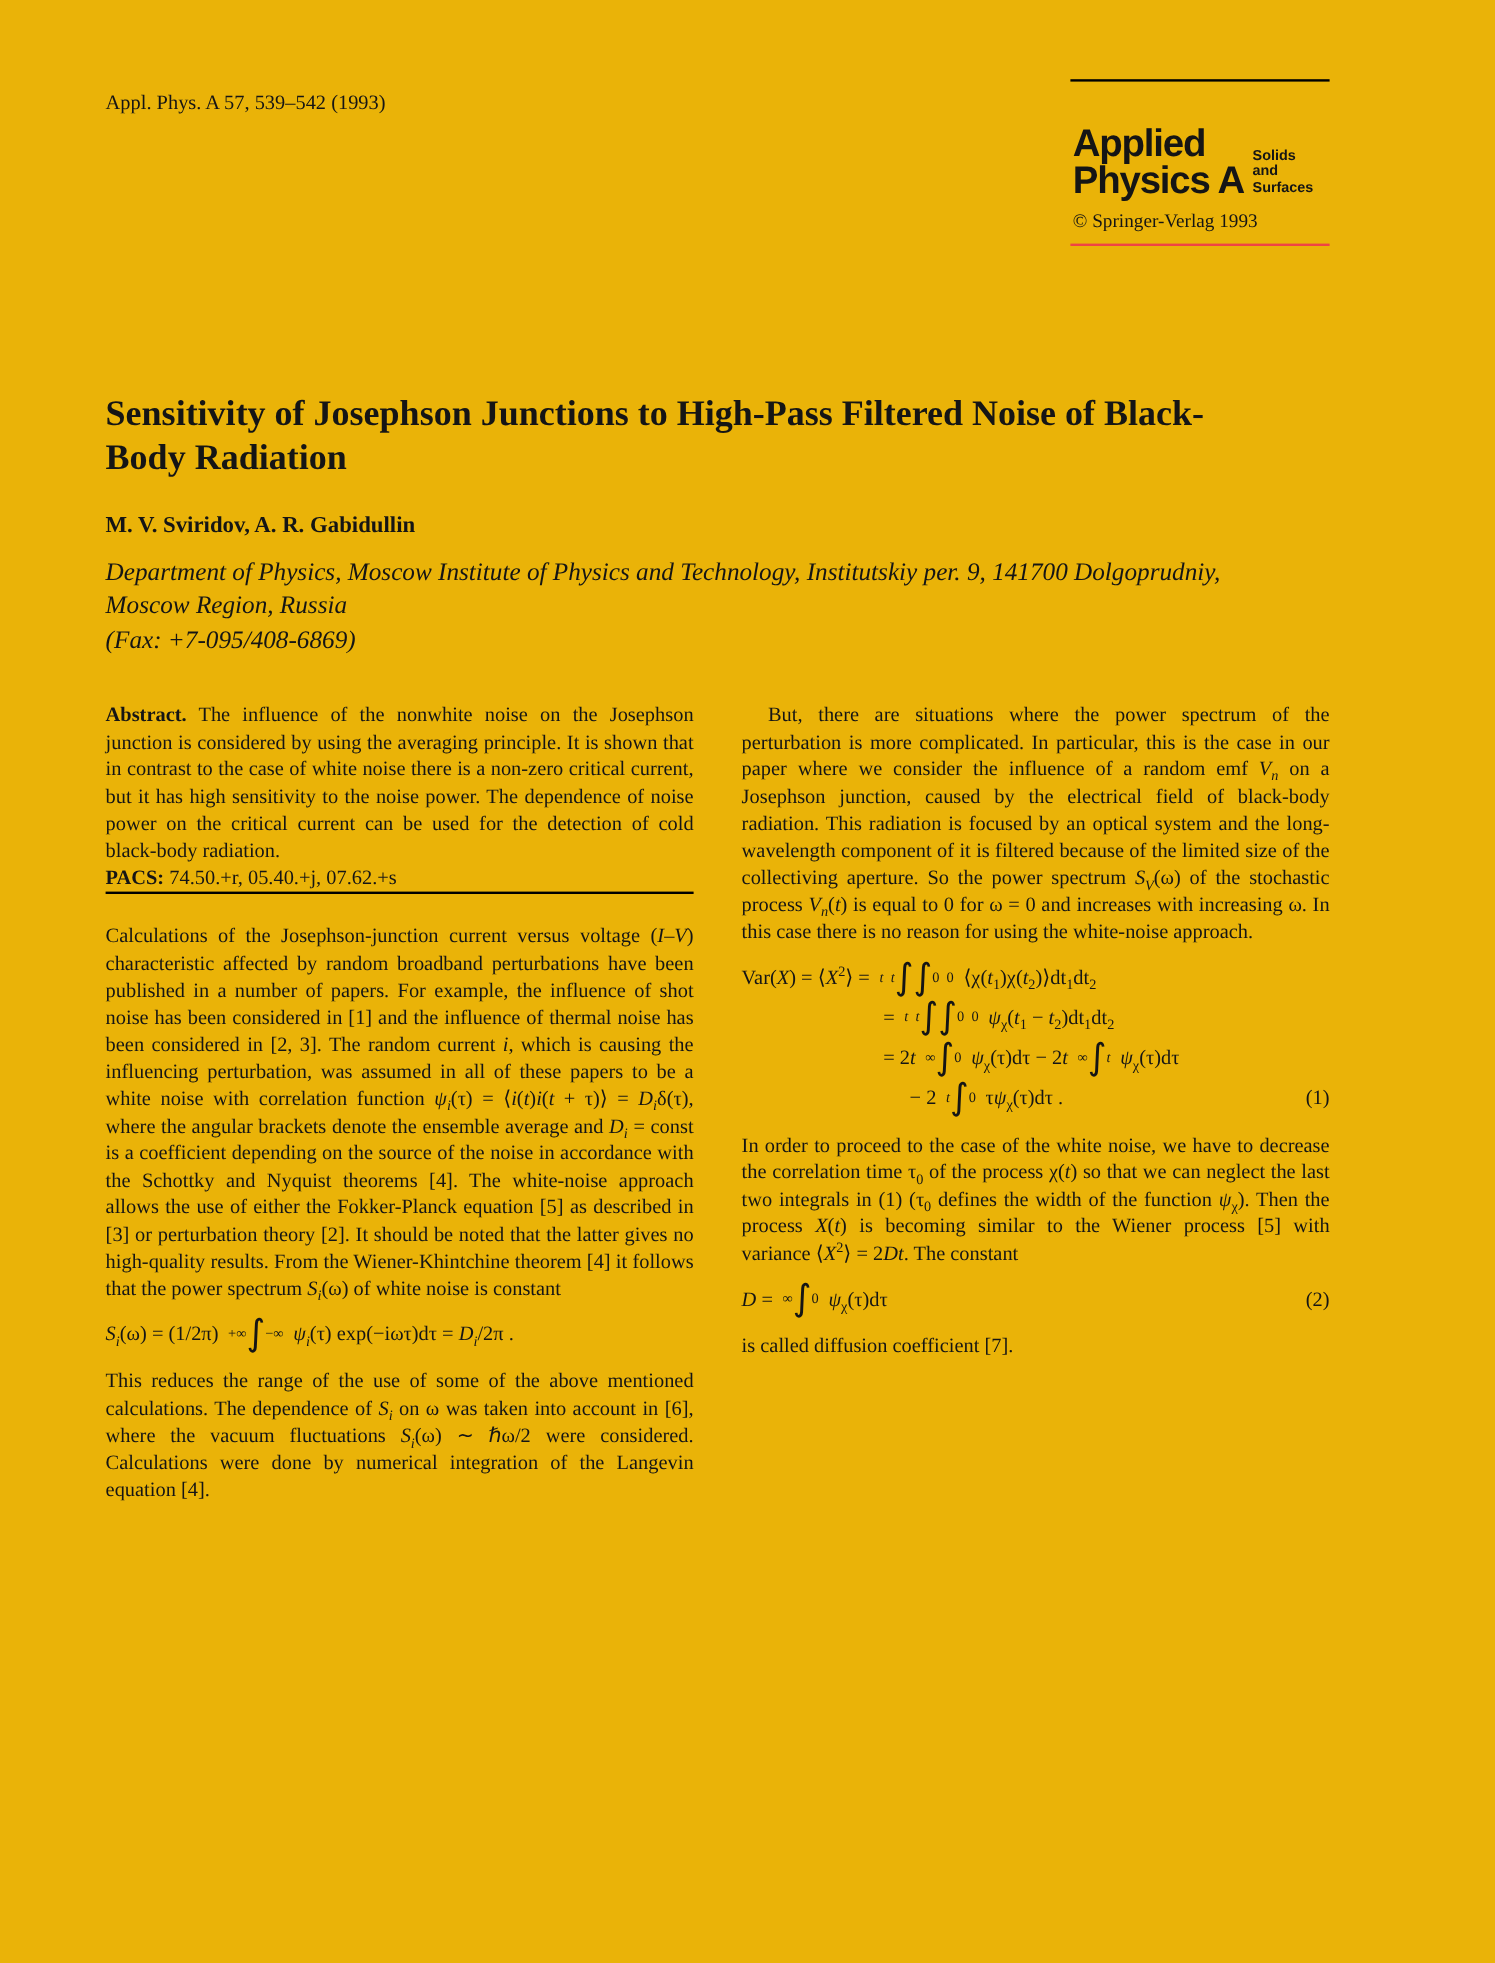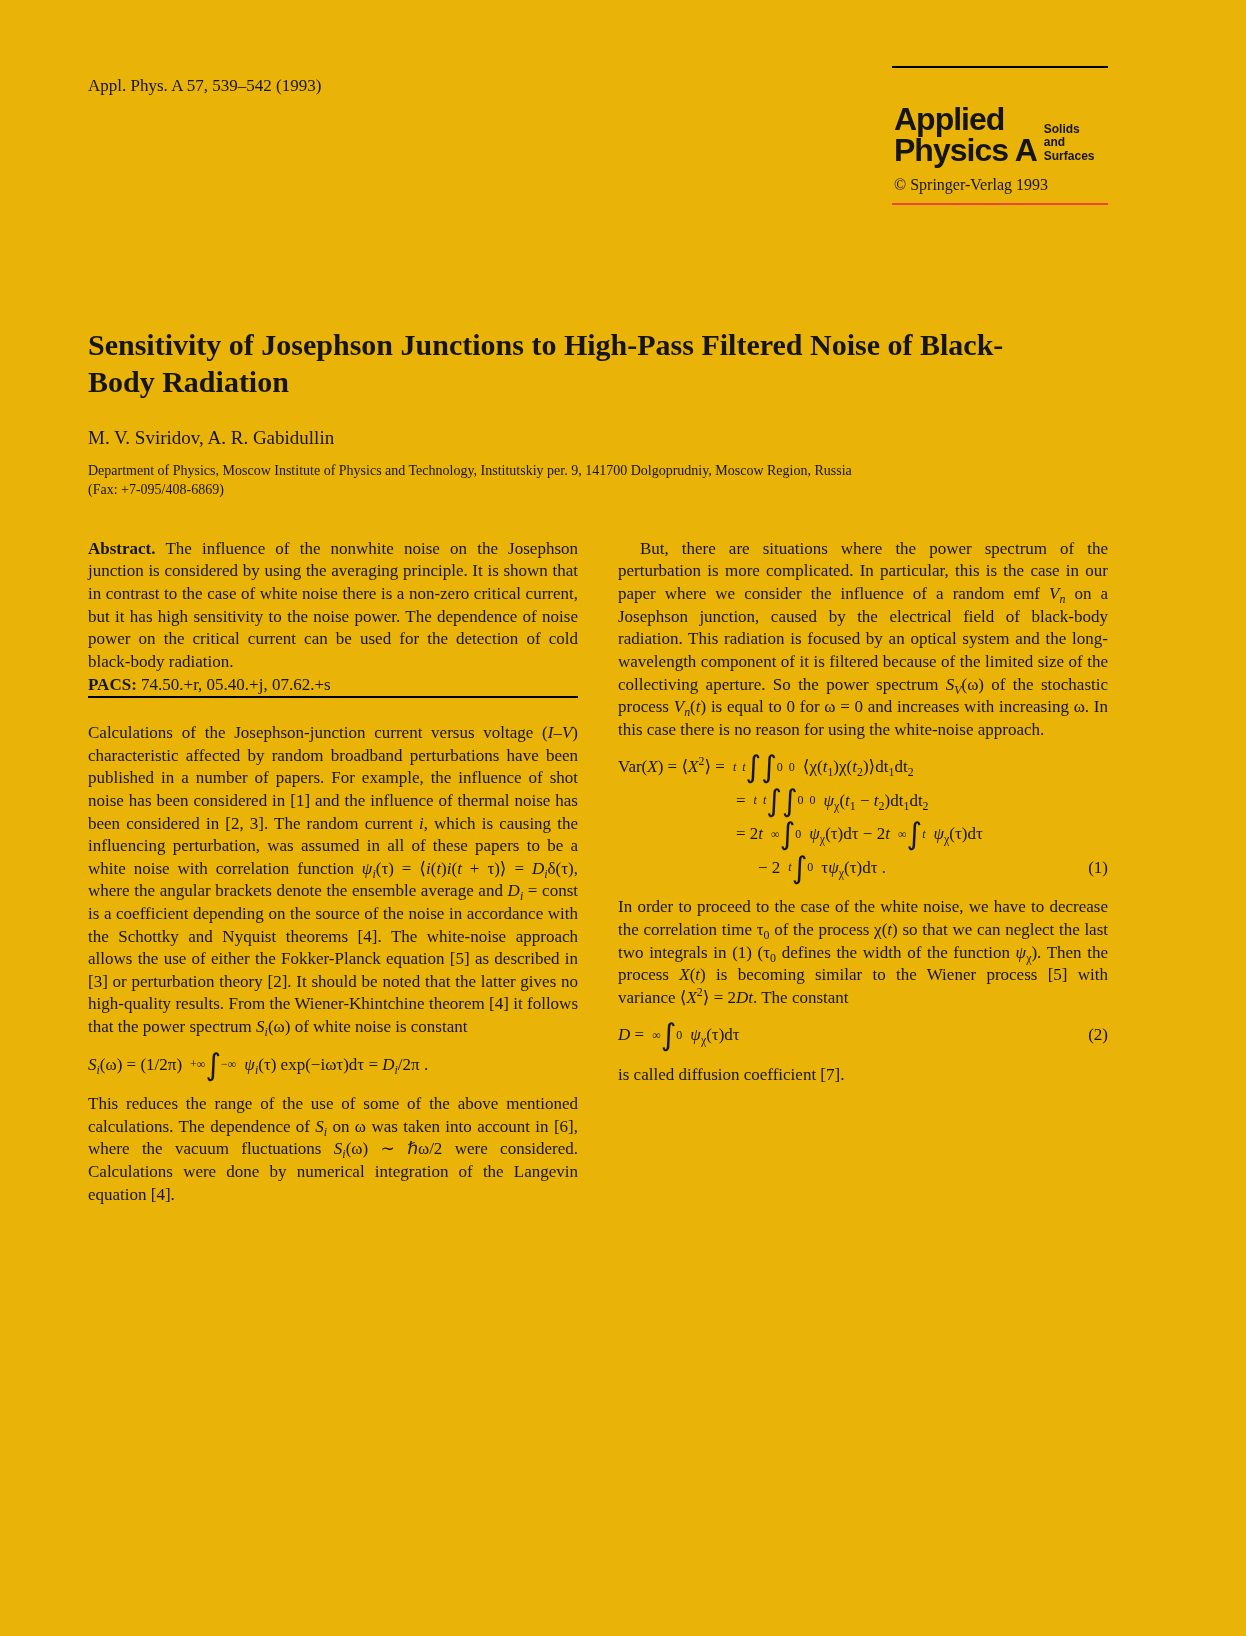--- a/index.html
+++ b/index.html
@@ -11,22 +11,22 @@
   .masthead { display:flex; justify-content:space-between; align-items:flex-start; }
   .journal-ref { font-size:17px; padding-top:10px; }
   .logo-box { width:216px; border-top:2px solid #000; border-bottom:2px solid #ef4444; padding:7px 2px 9px 2px; }
   .logo-row { display:flex; align-items:flex-end; gap:7px; }
   .logo-big { font-family:"Liberation Sans", sans-serif; font-weight:bold; font-size:32px; line-height:0.98; letter-spacing:-1px; white-space:nowrap; }
   .logo-tag { font-family:"Liberation Sans", sans-serif; font-weight:bold; font-size:12px; line-height:1.12; padding-bottom:3px;margin-top:48px; }
   .logo-copy { font-size:16px; margin-top:10px; }
 
   
   .title { font-size:30px; font-weight:bold; line-height:1.23; margin-top:122px; max-width:950px; }
-  .authors { font-size:19px; font-weight:normal; margin-top:26px; }
-  .affiliation { font-size:14px; margin-top:13px; max-width:970px; line-height:1.35; }
+  .authors { font-size:19px; font-weight:bold; margin-top:26px; }
+  .affiliation { font-size:21px; margin-top:13px; max-width:970px; line-height:1.35;font-style:italic; }
   .received { font-size:16.5px; margin-top:27px; }
 
   
   .columns { display:flex; gap:40px; margin-top:38px; }
   .col { width:491px; font-size:17px; line-height:1.33; text-align:justify; }
   .col p { margin:0; }
   p.indent { text-indent:22px; }
   .abstract { margin-bottom:26px; }
   .pacs { margin-bottom:20px; }
   .lead { font-weight:bold; }

